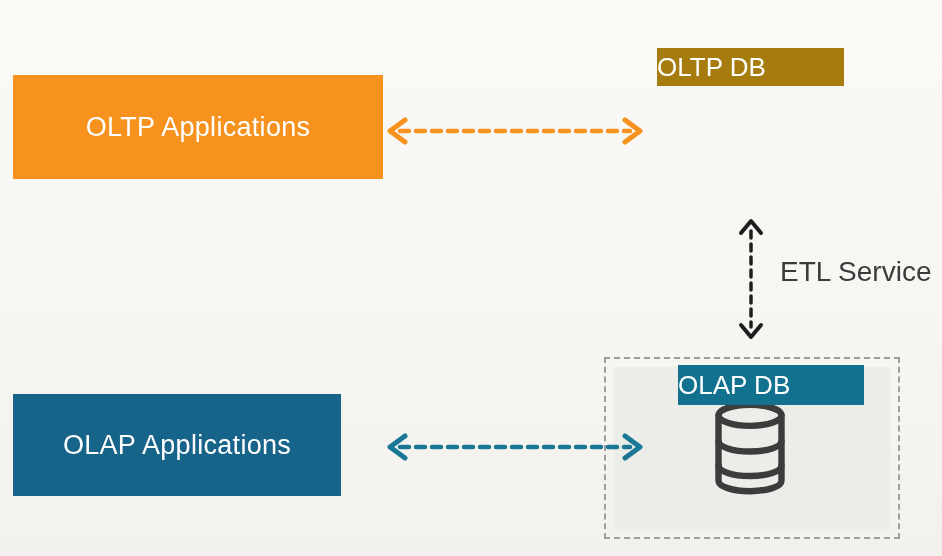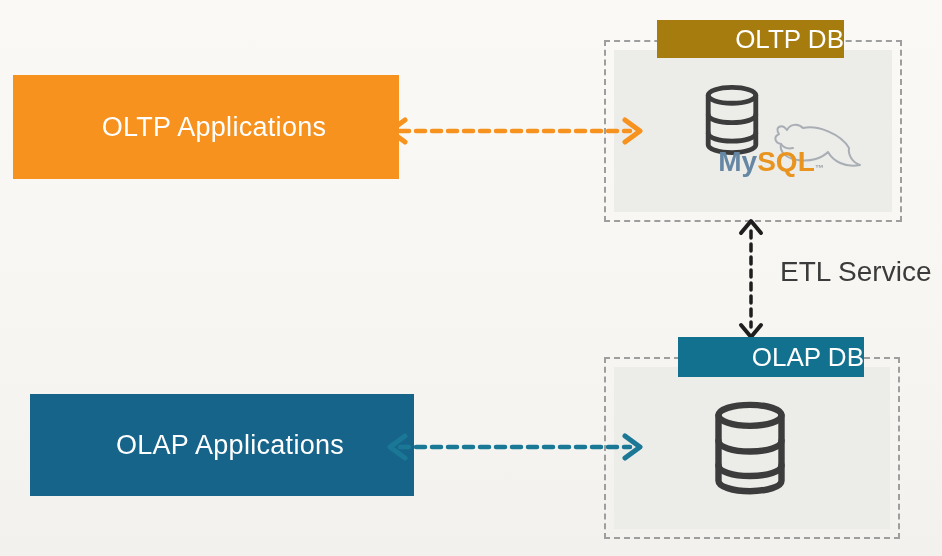--- a/index.html
+++ b/index.html
@@ -3,33 +3,33 @@
 <meta charset="utf-8">
 <style>
   html,body { margin:0; padding:0; background:#ffffff; }
   .stage {
     position:relative; width:942px; height:556px; overflow:hidden;
     background:linear-gradient(180deg,#faf9f6 0%,#f7f6f3 55%,#f2f1ee 100%);
     font-family:"Liberation Sans", sans-serif;
   }
   .app-box {
     position:absolute; display:flex; align-items:center; justify-content:center;
-    color:#ffffff; font-size:27px; letter-spacing:0.3px;padding-left:16px;
+    color:#ffffff; font-size:27px; letter-spacing:0.3px;
   }
   .app-box.oltp { left:13px; top:75px;  width:370px; height:104px; background:#F6921D; }
-  .app-box.olap { left:30px; top:394px; width:368px; height:102px; background:#17648A; }
+  .app-box.olap { left:13px; top:394px; width:328px; height:102px; background:#17648A; }
 
   .db-group { position:absolute; border:2px dashed #9E9E9E; }
   .db-group.oltp { left:604px; top:40px;  width:294px; height:178px; }
   .db-group.olap { left:604px; top:357px; width:292px; height:178px; }
   .db-fill { position:absolute; inset:8px; background:#ECECE9; }
 
   .db-header {
-    position:absolute; display:flex; align-items:center; justify-content:flex-end;
-    color:#ffffff; font-size:26px; z-index:3;
+    position:absolute; display:flex; align-items:center; justify-content:flex-start;
+    color:#ffffff; font-size:26px; z-index:3;margin-top:28px;
   }
   .db-header.oltp { left:657px; top:20px;  width:187px; height:38px; background:#A67C0F; }
   .db-header.olap { left:678px; top:337px; width:186px; height:40px; background:#11718F; }
 
   .abs { position:absolute; }
 
   .mysql-wordmark {
     position:absolute; left:90px; top:104px; width:150px;
     text-align:center; font-size:28px; font-weight:bold; white-space:nowrap;
   }
@@ -45,43 +45,20 @@
 <div class="stage">
 
   <div class="app-box oltp">
     <span>OLTP Applications</span>
   </div>
 
   <div class="app-box olap">
     <span>OLAP Applications</span>
   </div>
 
-  <div class="db-group oltp">
-    <div class="db-fill"></div>
-
-    <svg class="abs" style="left:93px; top:41px;" width="66" height="74" viewBox="0 0 72 84">
-      <g fill="none" stroke="#3C3C3C" stroke-width="5.5" stroke-linecap="round" stroke-linejoin="round">
-        <ellipse cx="36" cy="14" rx="27" ry="9"></ellipse>
-        <path d="M63,36 c0,5 -12,9 -27,9 s-27,-4 -27,-9"></path>
-        <path d="M63,57 c0,5 -12,9 -27,9 s-27,-4 -27,-9"></path>
-        <path d="M9,14 v56 c0,5 12,9 27,9 s27,-4 27,-9 V14"></path>
-      </g>
-    </svg>
-
-    <svg class="abs" style="left:164px; top:80px;" width="104" height="48" viewBox="0 0 104 48">
-      <g fill="none" stroke="#A9AEB5" stroke-width="2" stroke-linecap="round" stroke-linejoin="round">
-        <path d="M17,8 C12,1 4,5 9,12 C3,15 5,21 11,22 C9,30 17,37 28,38 C41,40 52,36 58,30 C63,39 75,46 90,43 C82,40 78,33 79,26 C71,12 48,3 33,6 C28,1 20,2 17,8 Z"></path>
-        <path d="M11,22 C14,26 19,27 23,26"></path>
-      </g>
-    </svg>
-
-    <div class="mysql-wordmark">
-      <span class="mysql-my">My</span><span class="mysql-sql">SQL</span><span class="mysql-tm">™</span>
-    </div>
-  </div>
 
   <div class="db-header oltp">
     <span>OLTP DB</span>
   </div>
 
   <div class="db-group olap">
     <div class="db-fill"></div>
 
     <svg class="abs" style="left:102px; top:40px;" width="84" height="98" viewBox="0 0 72 84">
       <g fill="none" stroke="#3C3C3C" stroke-width="5.5" stroke-linecap="round" stroke-linejoin="round">

